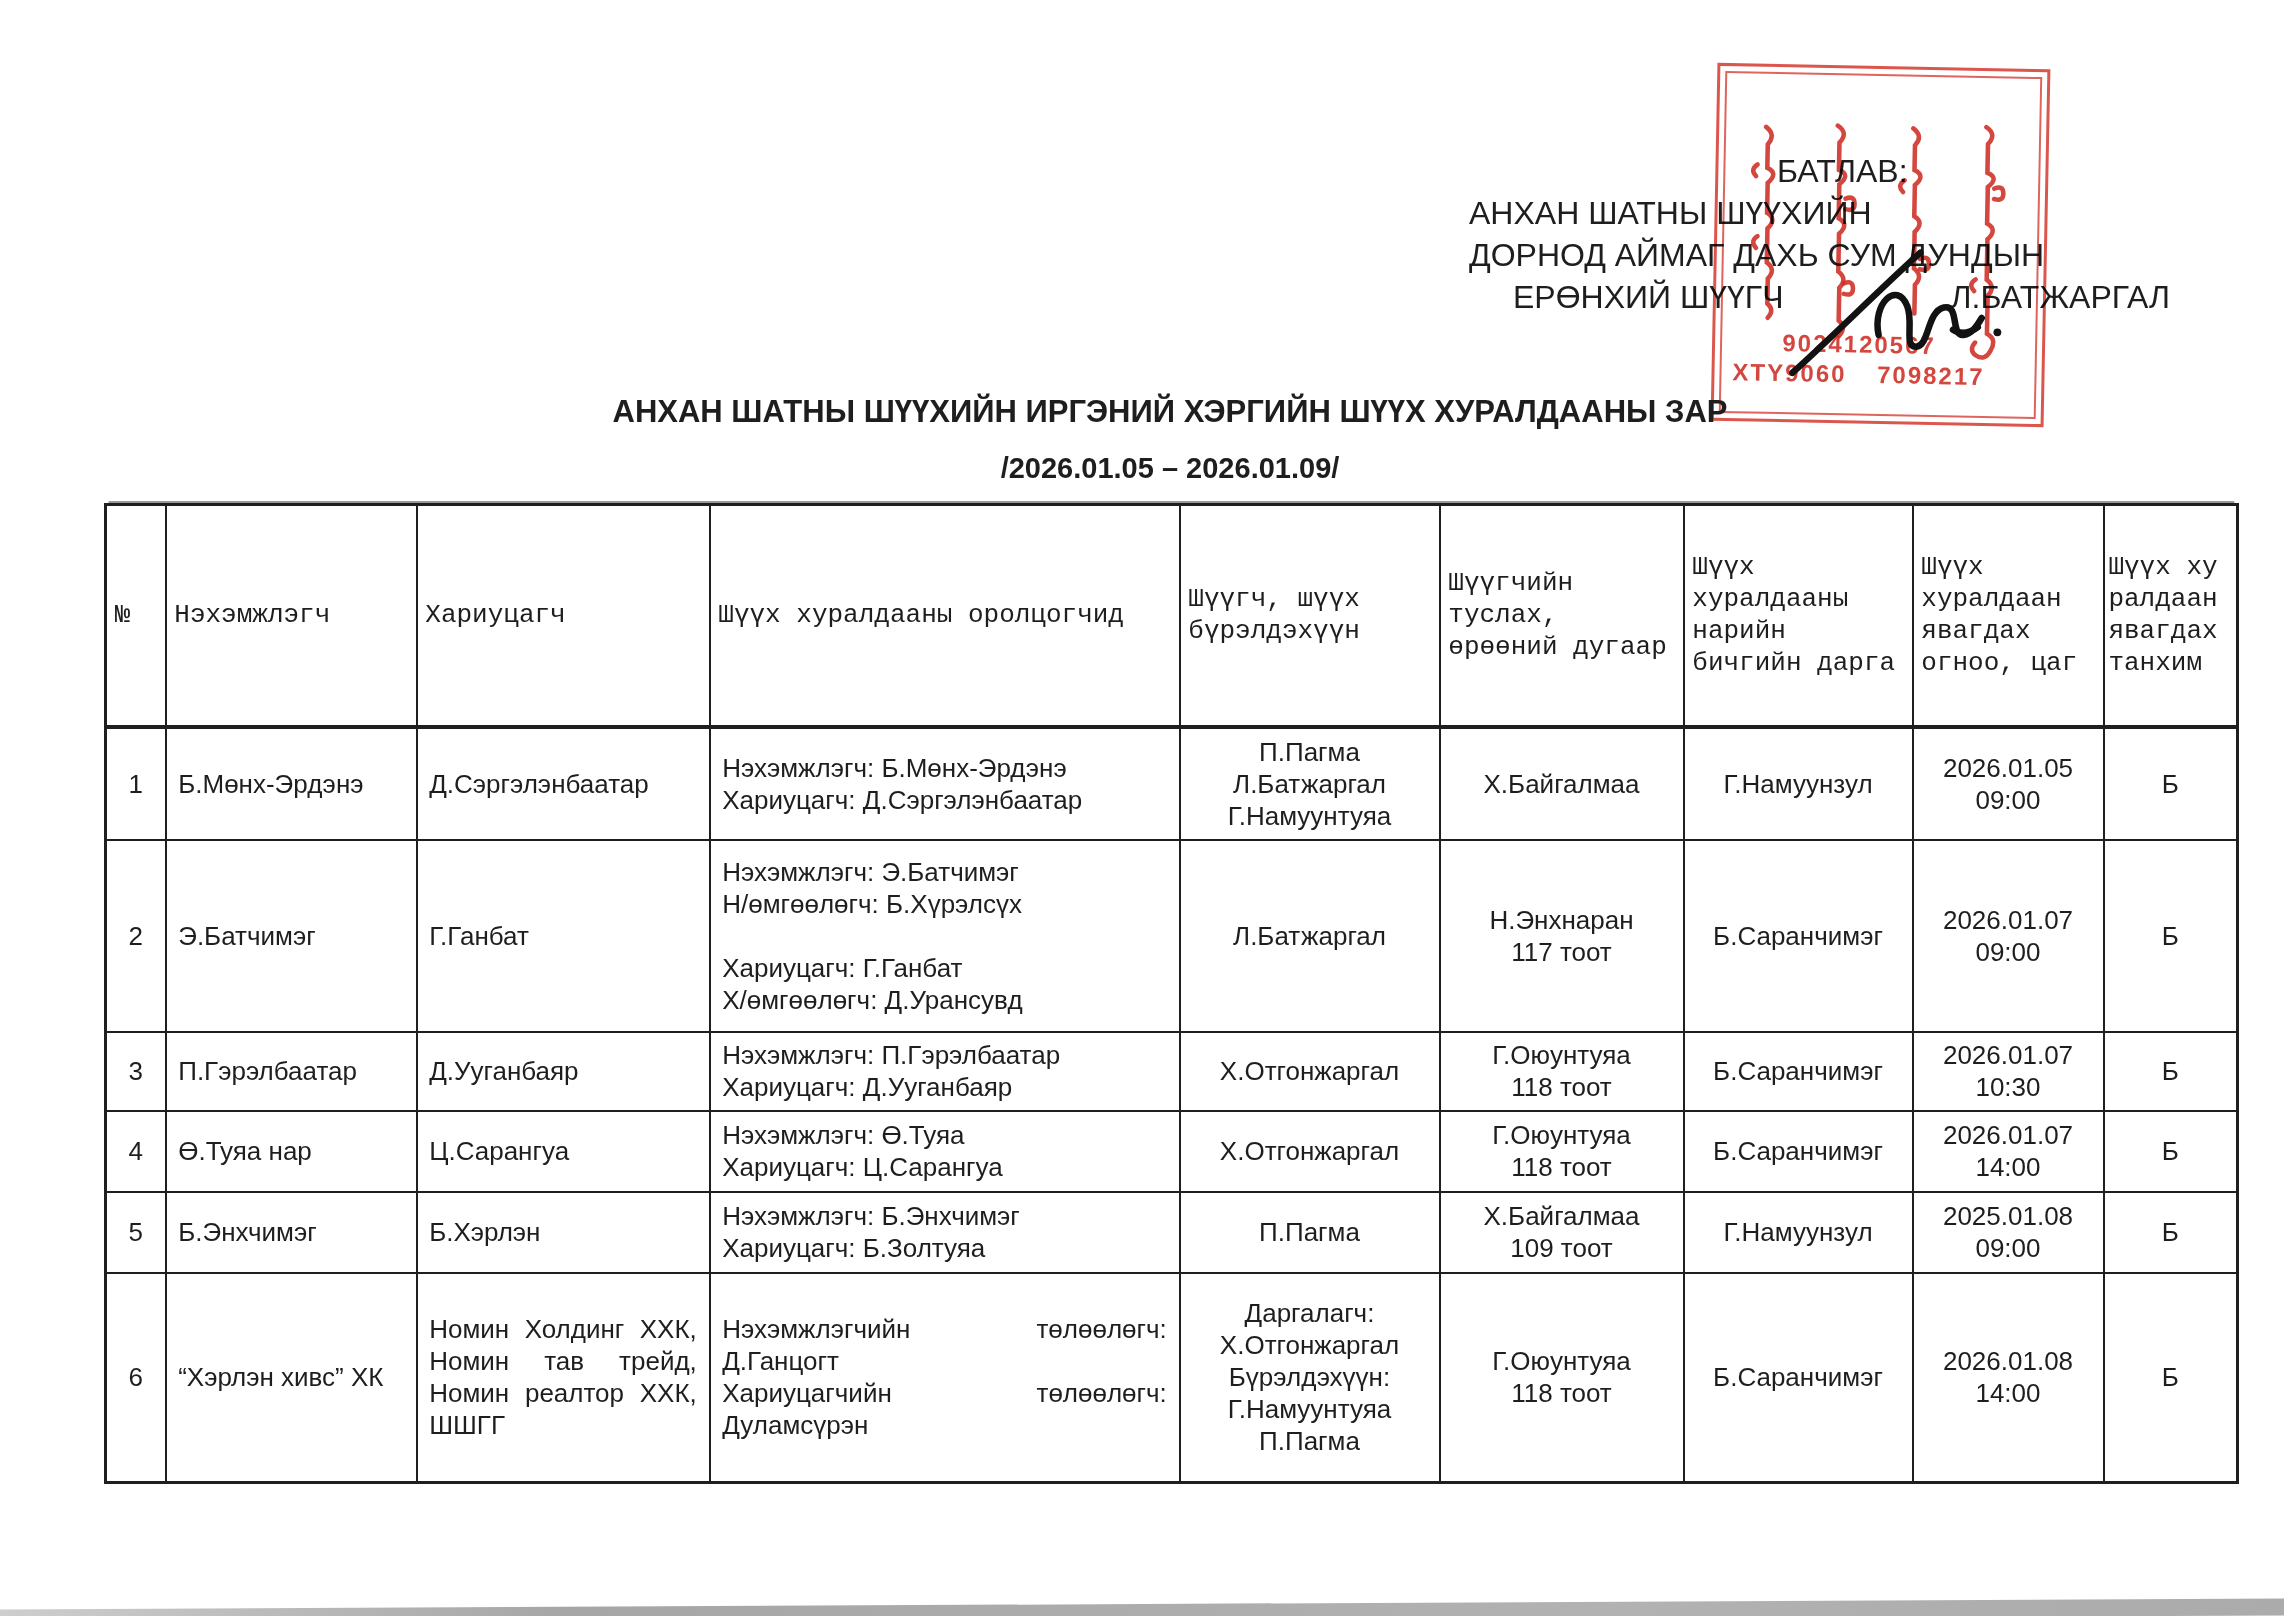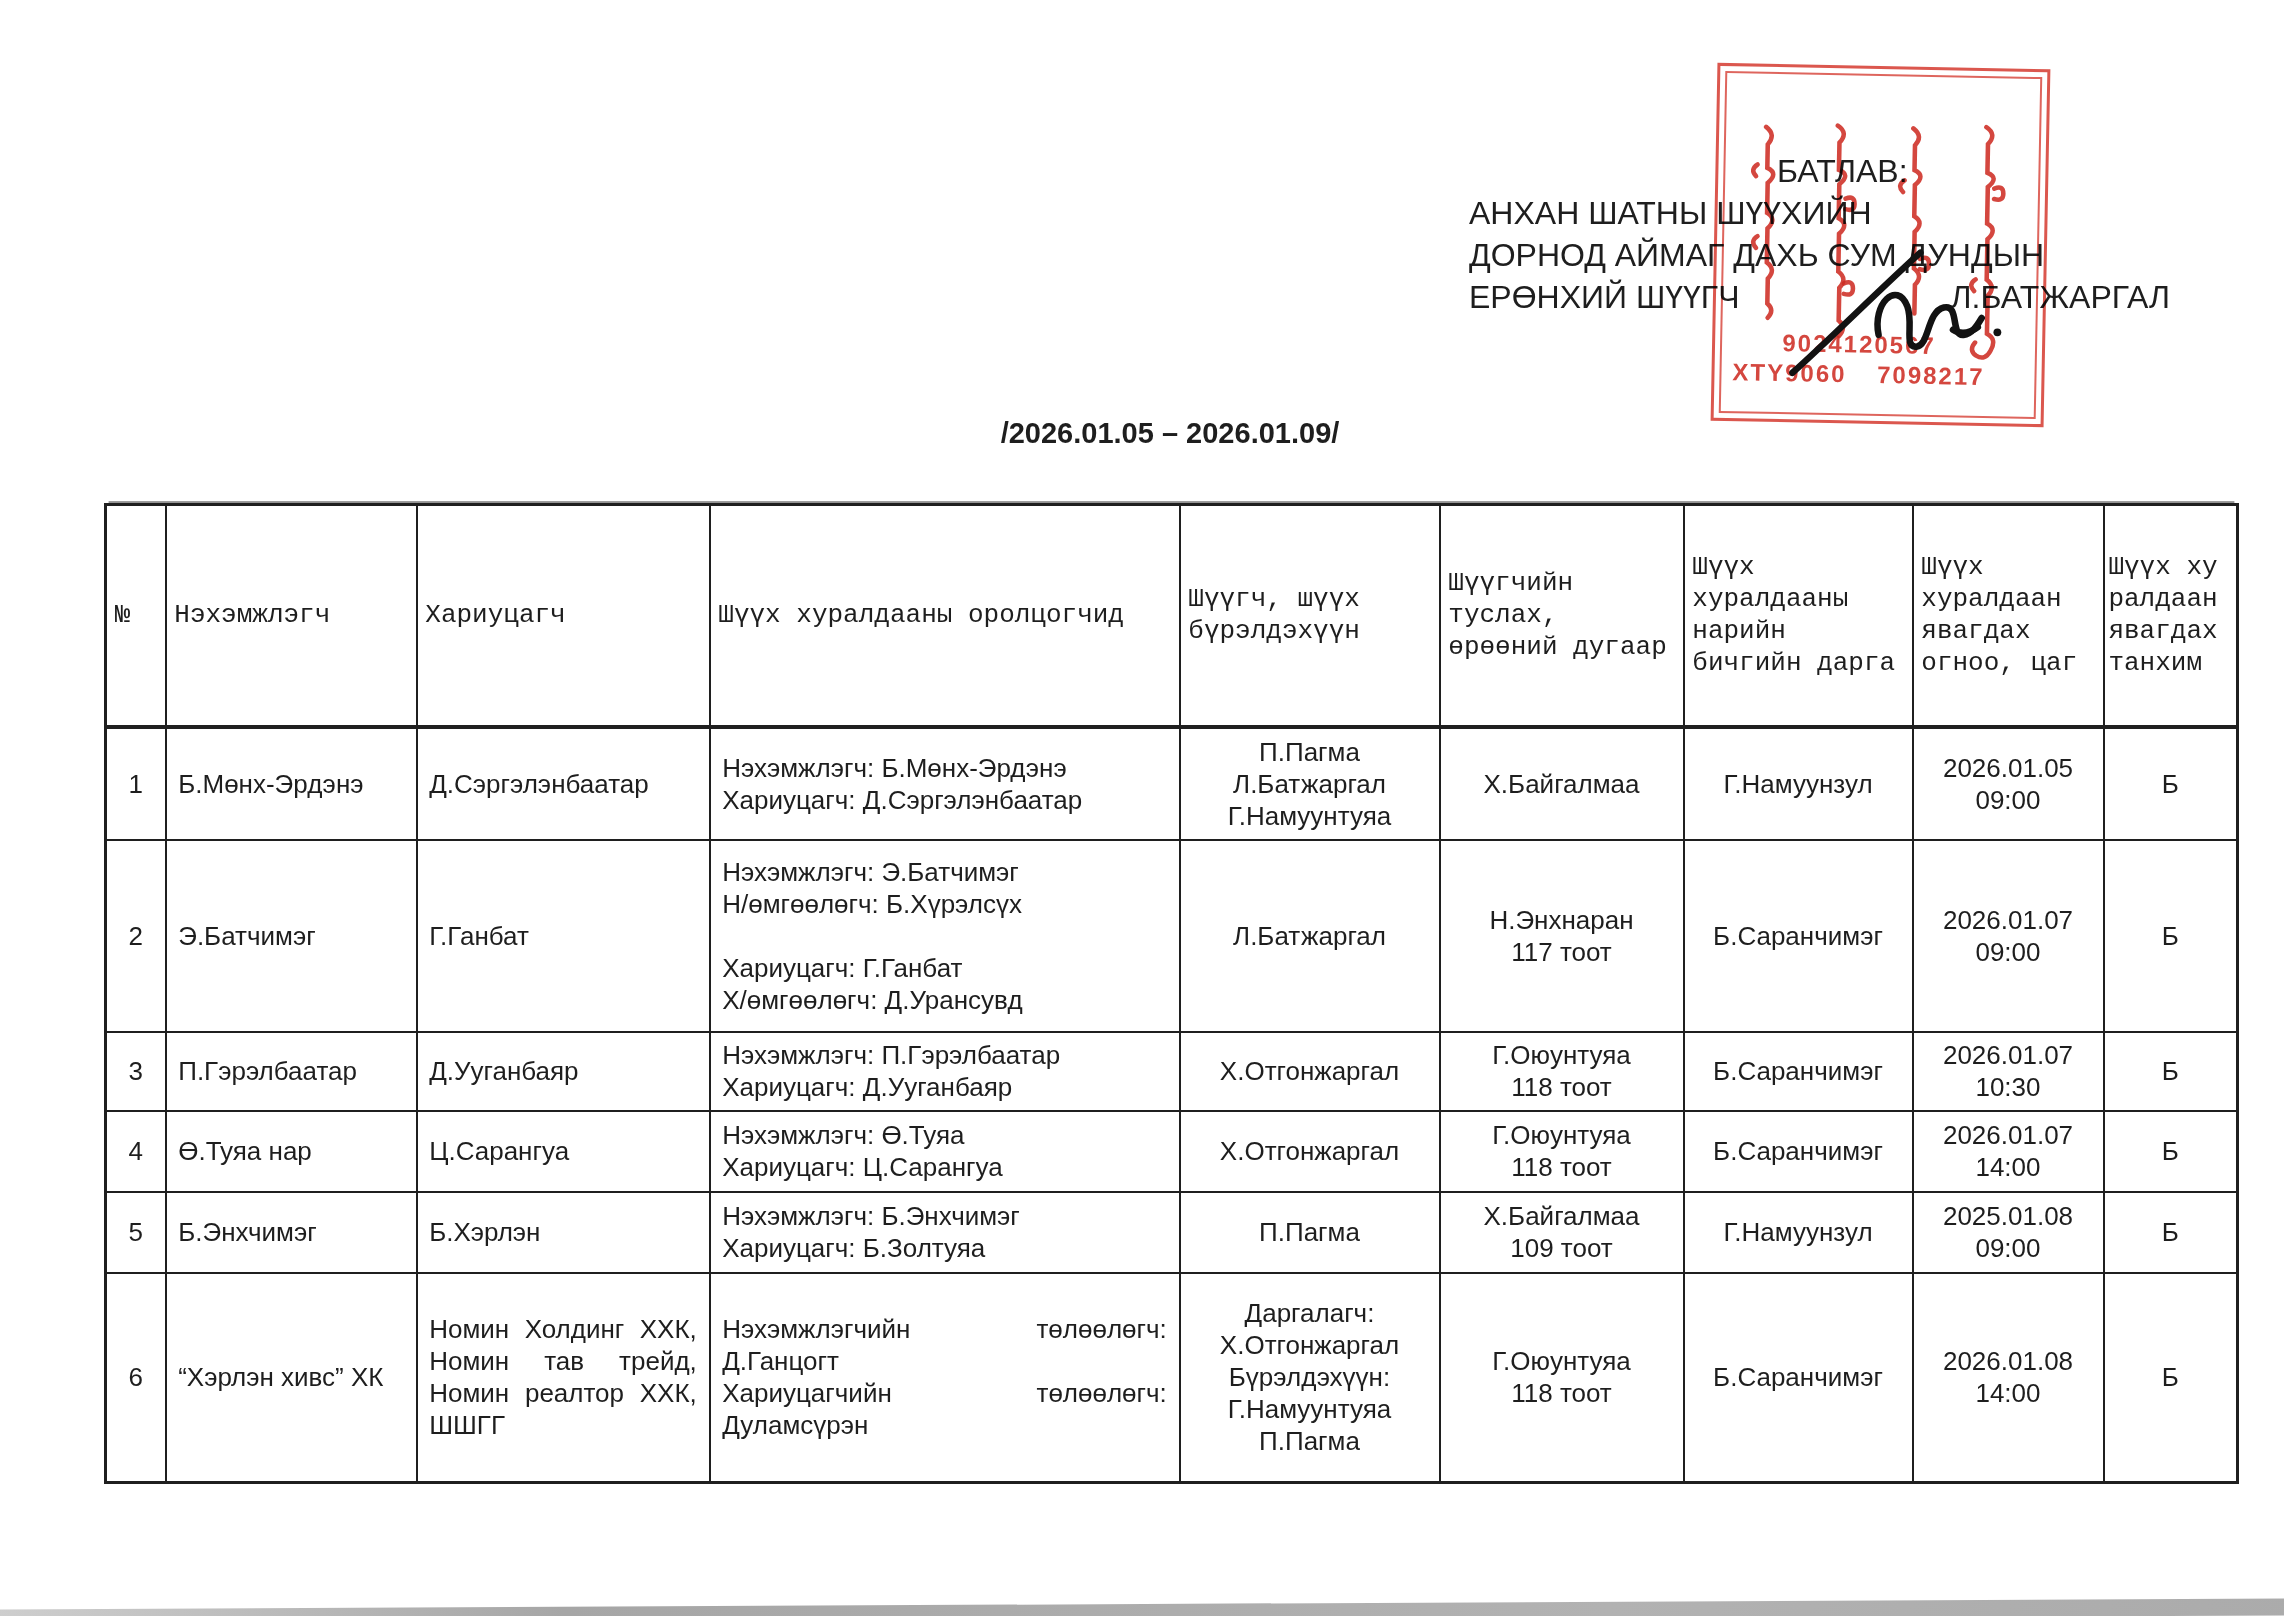--- a/index.html
+++ b/index.html
@@ -9,21 +9,21 @@
     overflow:hidden;
     font-family:"Liberation Sans","DejaVu Sans",sans-serif;
     color:#1e1e1e;
   }
   
   .approval{
     position:absolute;left:1469px;top:150px;width:701px;
     font-size:32px;line-height:42px;z-index:1;white-space:nowrap;
   }
   .approval .batlav{padding-left:308px;}
-  .approval .sign-row{display:flex;justify-content:space-between;}
+  .approval .sign-row{display:flex;justify-content:space-between;margin-left:44px;}
   
   .stamp{
     position:absolute;left:1714px;top:66px;width:327px;height:352px;
     transform:rotate(1.1deg);
     border:3.3px solid rgba(211,50,39,.82);
     color:rgba(206,45,36,.88);
     z-index:2;mix-blend-mode:multiply;
   }
   .stamp::before{
     content:"";position:absolute;inset:4.6px;border:2px solid rgba(211,50,39,.75);
@@ -109,20 +109,21 @@
 </div>
 
 <svg class="signature" width="248" height="160" viewBox="0 0 380 245" fill="none" stroke="#121212" stroke-width="10" stroke-linecap="round" stroke-linejoin="round">
   <path d="M16,234 C70,186 152,104 212,50"></path>
   <path d="M148,176 c-10,-48 28,-84 44,-44 c10,26 -6,64 14,62 c20,-2 16,-54 42,-60 c24,-6 10,44 30,42 c14,-2 22,-16 28,-26"></path>
   <path d="M262,168 c12,8 26,5 38,-4"></path>
   <circle cx="330" cy="172" r="6" fill="#121212" stroke="none"></circle>
 </svg>
 
 <div class="doc-title">
+  <div class="t1">АНХАН ШАТНЫ ШҮҮХИЙН ИРГЭНИЙ ХЭРГИЙН ШҮҮХ ХУРАЛДААНЫ ЗАР</div>
   <div class="t2">/2026.01.05 – 2026.01.09/</div>
 </div>
 
 <table class="schedule">
   <colgroup>
     <col style="width:60px">
       <col style="width:251px">
       <col style="width:293px">
     <col style="width:470px">
       <col style="width:260px">

